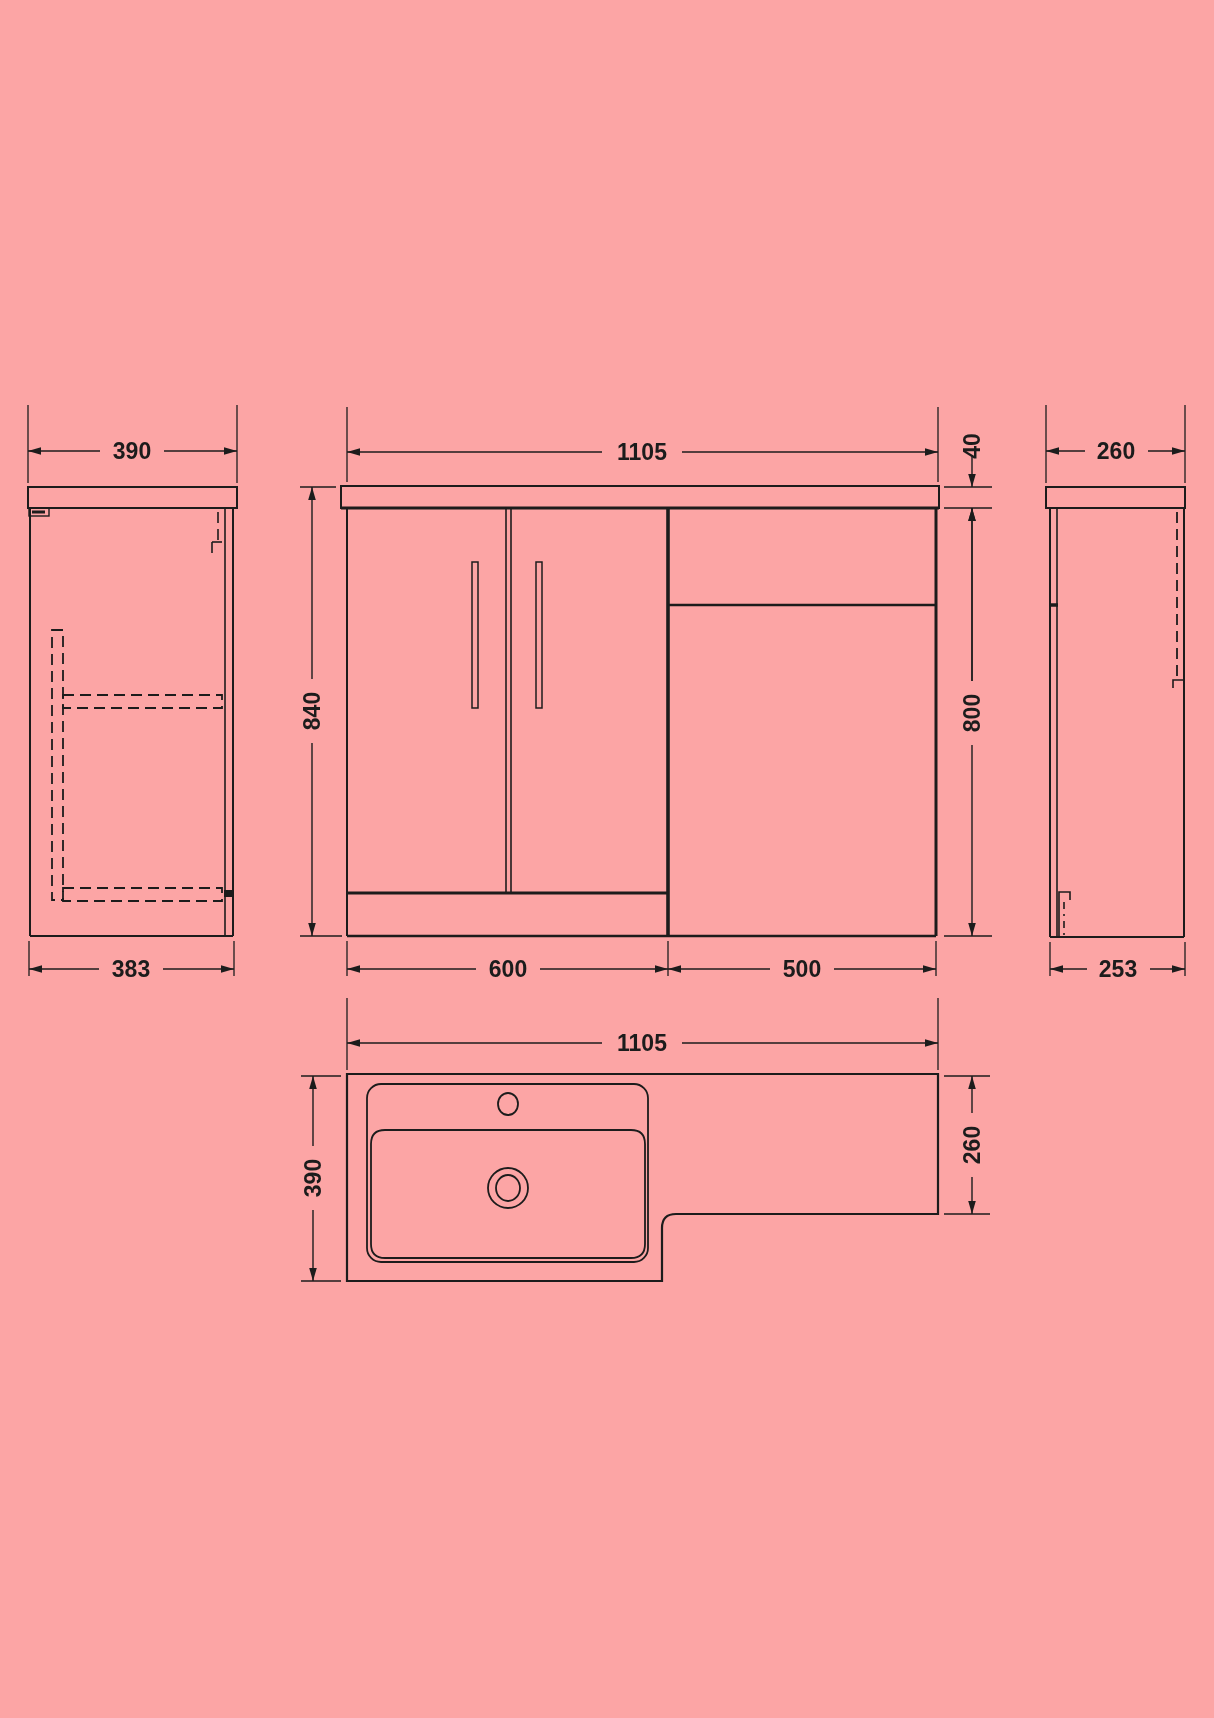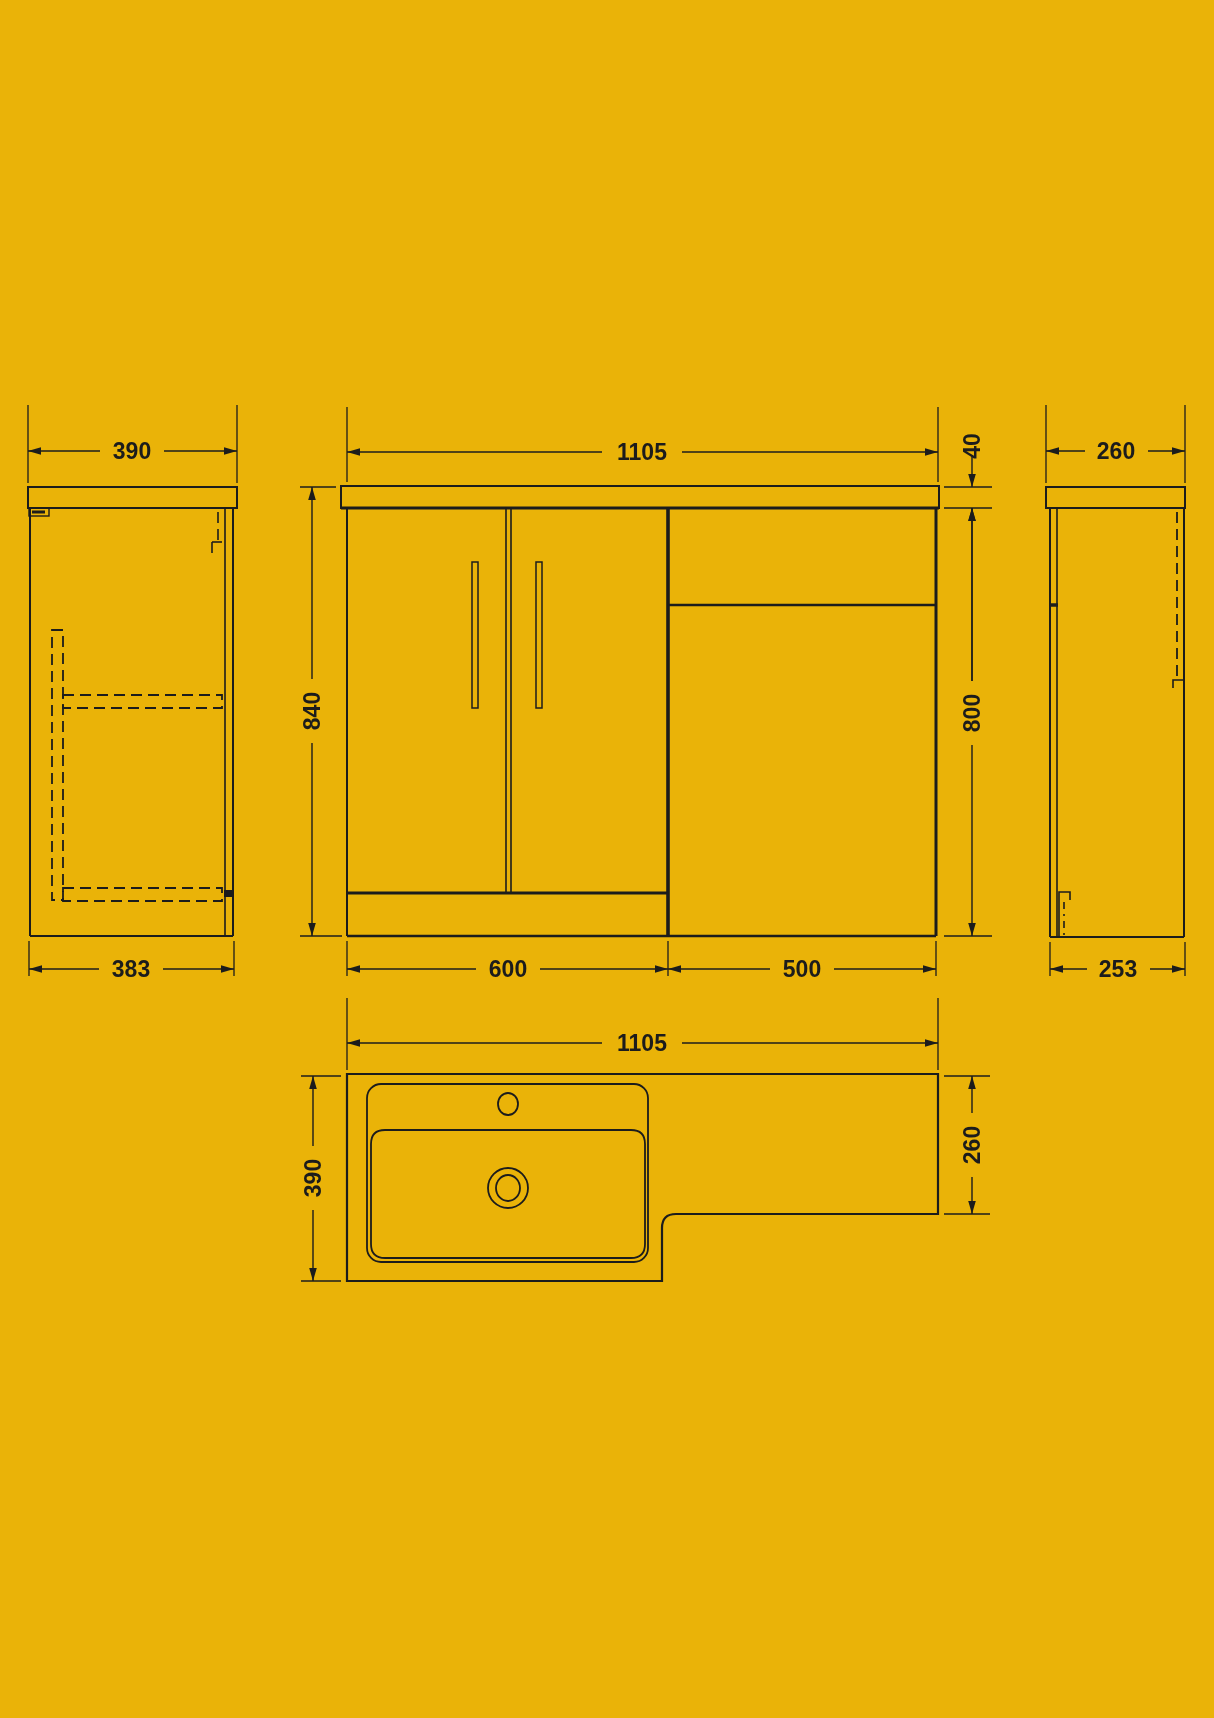--- a/index.html
+++ b/index.html
@@ -1,16 +1,16 @@
 <!DOCTYPE html>
 <html><head>
 <meta charset="utf-8">
 <style>
   html,body{margin:0;padding:0;background:#ffffff;}
-  .page{width:1214px;height:1718px;background:#eab308;position:relative;font-family:"Liberation Sans",sans-serif;}
+  .page{width:1214px;height:1718px;background:#fca5a5;position:relative;font-family:"Liberation Sans",sans-serif;}
   svg text{font-family:"Liberation Sans","DejaVu Sans",sans-serif;font-weight:bold;font-size:23px;fill:#1c1c1c;}
   .ln{stroke:#1c1c1c;fill:none;}
   .dim{stroke:#1c1c1c;stroke-width:1.4;fill:none;}
   .ext{stroke:#1c1c1c;stroke-width:1.3;fill:none;}
   .dash{stroke:#1c1c1c;fill:none;stroke-dasharray:11 6;}
 </style>
 </head>
 <body>
 
 <div class="page">

